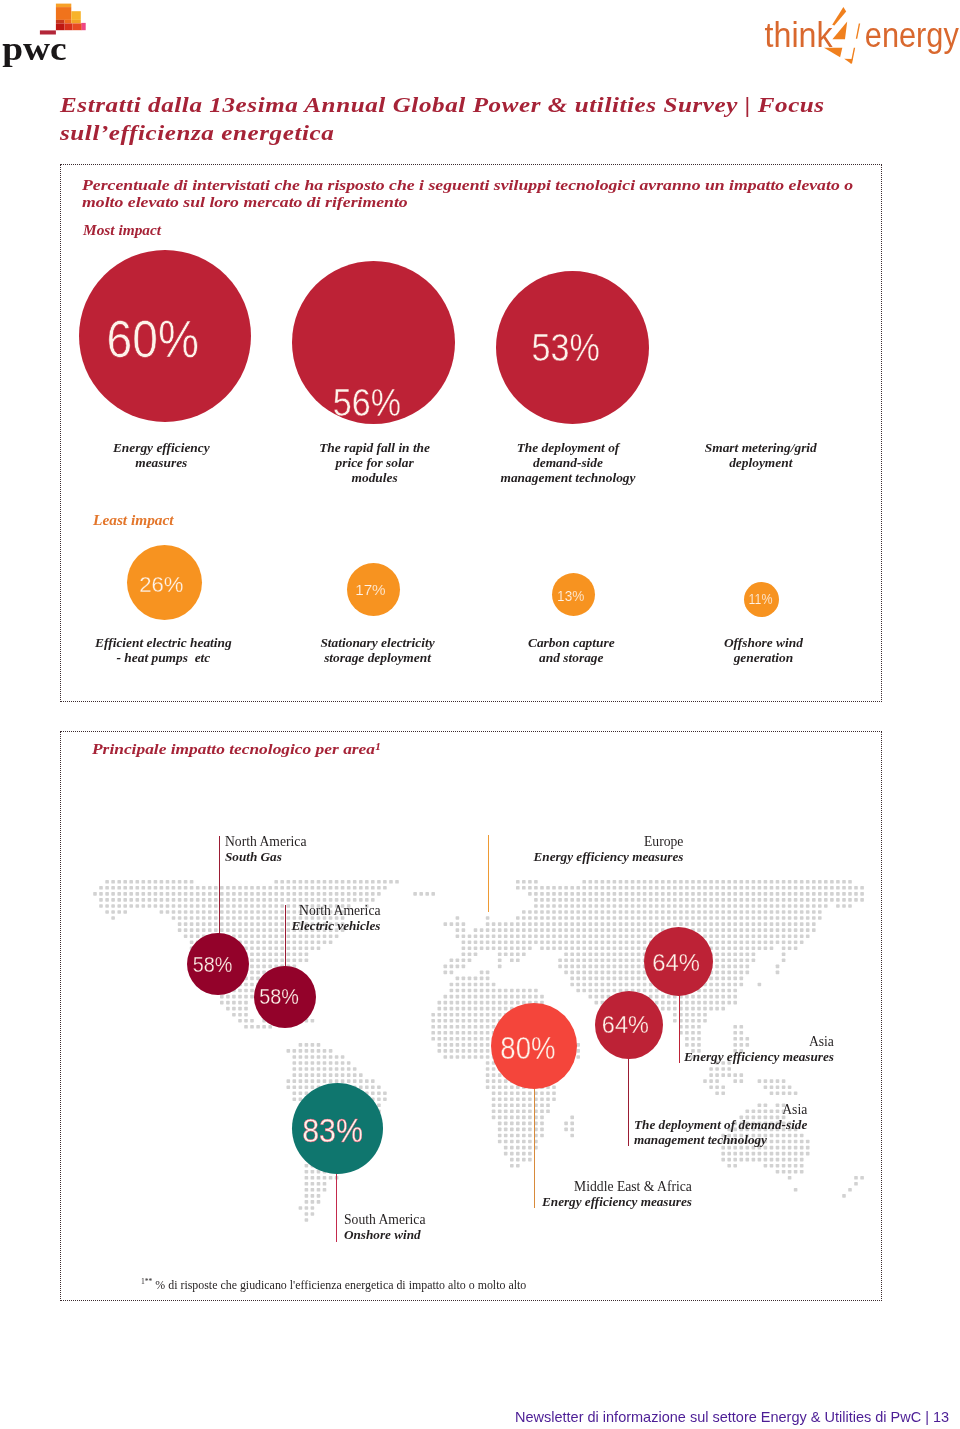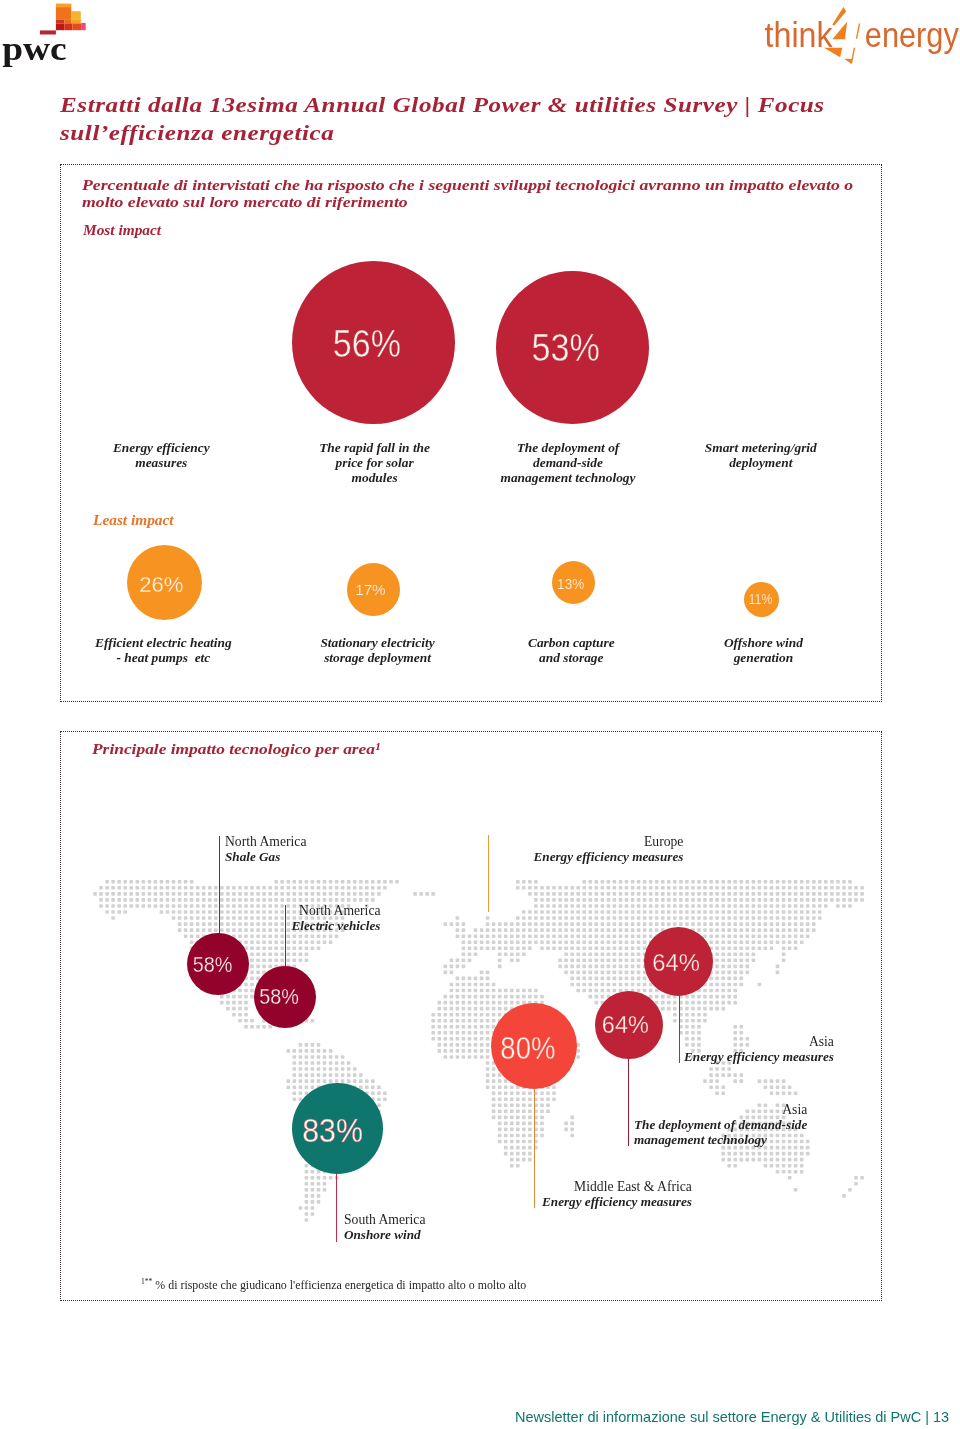--- a/index.html
+++ b/index.html
@@ -45,35 +45,35 @@
 
   
   #worldmap{left:60px;top:860px;width:830px;height:400px;}
   .mapcap{position:absolute;font-family:"Liberation Serif",serif;color:#231f20;white-space:nowrap;}
   .mapcap > span{display:block;font-size:13.65px;text-align:right;}
   .mapcap b{font-weight:bold;font-style:italic;display:block;font-size:13.2px;}
   .leader{position:absolute;width:1.4px;}
 
   
   #mb0{left:79px; top:250px; width:172px;height:172px;background:#BD2236;--bg:#BD2236;}
-  #mb1{left:292px;top:261px;width:163px;height:163px;background:#BD2236;--bg:#BD2236;}
+  #mb1{left:292px;top:261px;width:163px;height:163px;background:#BD2236;align-items:flex-end;--bg:#BD2236;}
   #mb2{left:496px;top:271px;width:153px;height:153px;background:#BD2236;--bg:#BD2236;}
   #mb3{left:687px;top:276px;width:148px;height:148px;background:#BD2236;--bg:#BD2236;}
   #mb0 span{font-size:51.9px;transform:translate(-12.2px,2.5px) scaleX(0.89);}
   #mb1 span{font-size:38.3px;transform:translate(-6.5px,0.8px) scaleX(0.89);}
   #mb2 span{font-size:38.8px;transform:translate(-7.2px,-0.2px) scaleX(0.88);}
   #mb3 span{font-size:38.1px;transform:translate(-5.5px,-1.4px) scaleX(0.92);}
   #mc0{left:61.3px; top:441.2px;width:200px;}
   #mc1{left:274.6px;top:441.2px;width:200px;}
   #mc2{left:468.0px;top:441.2px;width:200px;}
   #mc3{left:660.8px;top:441.2px;width:200px;}
 
   #lb0{left:127px;top:545px;width:75px;height:75px;background:#F79320;--bg:#F79320;}
   #lb1{left:347px;top:563px;width:53px;height:53px;background:#F79320;--bg:#F79320;}
-  #lb2{left:552px;top:561px;width:43px;height:43px;background:#F79320;--bg:#F79320;}
+  #lb2{left:552px;top:573px;width:43px;height:43px;background:#F79320;--bg:#F79320;}
   #lb3{left:744px;top:582px;width:35px;height:35px;background:#F79320;--bg:#F79320;}
   #lb0 span{font-size:22.8px;transform:translate(-3.5px,2.0px) scaleX(0.97);}
   #lb1 span{font-size:15.4px;transform:translate(-3.0px,-0.1px) scaleX(0.99);}
   #lb2 span{font-size:14.0px;transform:translate(-2.3px,1.3px) scaleX(0.97);}
   #lb3 span{font-size:13.8px;transform:translate(-0.8px,-0.1px) scaleX(0.90);}
   #lc0{left:63.4px; top:636.3px;width:200px;}
   #lc1{left:277.5px;top:636.3px;width:200px;}
   #lc2{left:471.3px;top:636.3px;width:200px;}
   #lc3{left:663.4px;top:636.3px;width:200px;}
 
@@ -109,21 +109,21 @@
   #cc2{left:493.5px;top:835px;margin-left:40px;}
   #cc3{left:684px;  top:1035px;}
   #cc4{left:634px;  top:1103px;}
   #cc5{left:542px;  top:1180px;}
   #cc6{left:344px;  top:1213px;}
 
   
   #footnote{left:141px;top:1277px;font-family:"Liberation Serif",serif;font-size:11.9px;color:#231f20;white-space:nowrap;}
   #footnote sup{font-size:7.6px;vertical-align:super;}
   #footer{left:515px;top:1409px;font-family:"Liberation Sans",sans-serif;
-      font-size:14.5px;color:#0f766e;white-space:nowrap;}
+      font-size:14.5px;color:#4c1d95;white-space:nowrap;}
 </style>
 </head>
 <body>
 
 <div class="page">
 
   <svg class="abs" id="pwc-logo" viewBox="0 0 120 72">
     <g>
       <rect x="55.9" y="3.6" width="15.4" height="3.5" fill="#F7A128"></rect>
       <rect x="55.9" y="7.1" width="15.4" height="12.8" fill="#F0731C"></rect>
@@ -160,20 +160,23 @@
   <div class="abs impact-label" id="most-impact">Most impact</div>
   <div class="abs impact-label" id="least-impact">Least impact</div>
 
   <div class="abs dotbox" id="box-map"></div>
   <div class="abs" id="map-title">Principale impatto tecnologico per area¹</div>
 
   <div class="abs" id="footnote"><sup>1**</sup><span> % di risposte che giudicano l'efficienza energetica di impatto alto o molto alto</span></div>
 
   <div class="abs" id="footer">Newsletter di informazione sul settore Energy &amp; Utilities di PwC | 13</div>
 
+  <div class="abs circ" id="mb0">
+      <span>60%</span>
+    </div>
   <div class="abs circ" id="mb1">
       <span>56%</span>
     </div>
   <div class="abs circ" id="mb2">
       <span>53%</span>
     </div>
 
   <div class="cap" id="mc0">
     <div>Energy efficiency</div>
     <div>measures</div>
@@ -2705,21 +2708,21 @@
     </div>
   <div class="abs circ" id="wb5">
       <span>64%</span>
     </div>
   <div class="abs circ" id="wb6">
       <span>83%</span>
     </div>
 
   <div class="mapcap" id="cc0">
     <span>North America</span>
-    <b>Shale Gas</b>
+    <b>South Gas</b>
     </div>
   <div class="mapcap" id="cc1">
     <span>North America</span>
     <b>Electric vehicles</b>
     </div>
   <div class="mapcap" id="cc2">
     <span>Europe</span>
     <b>Energy efficiency measures</b>
     </div>
   <div class="mapcap" id="cc3">

